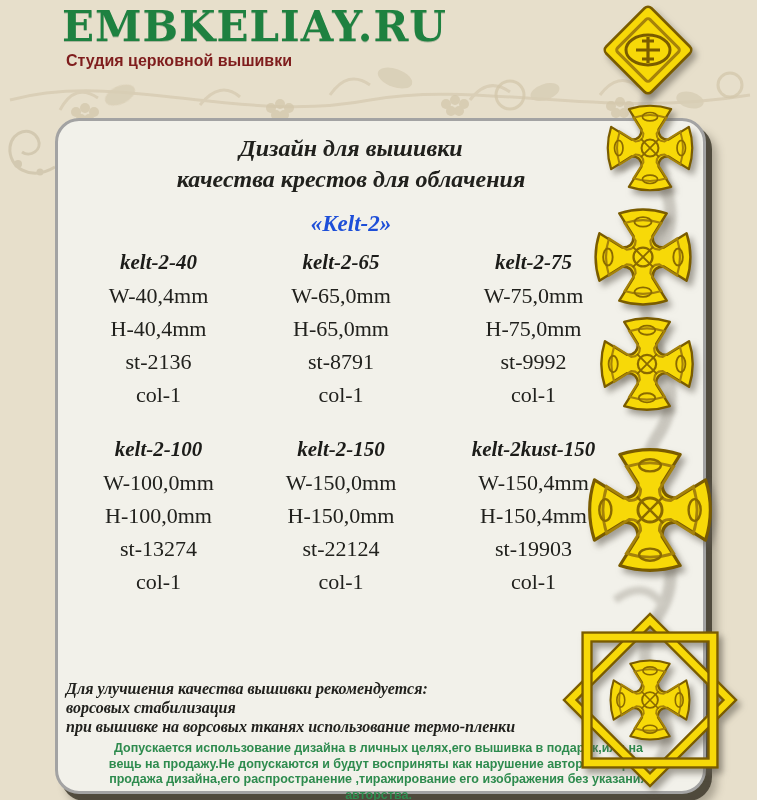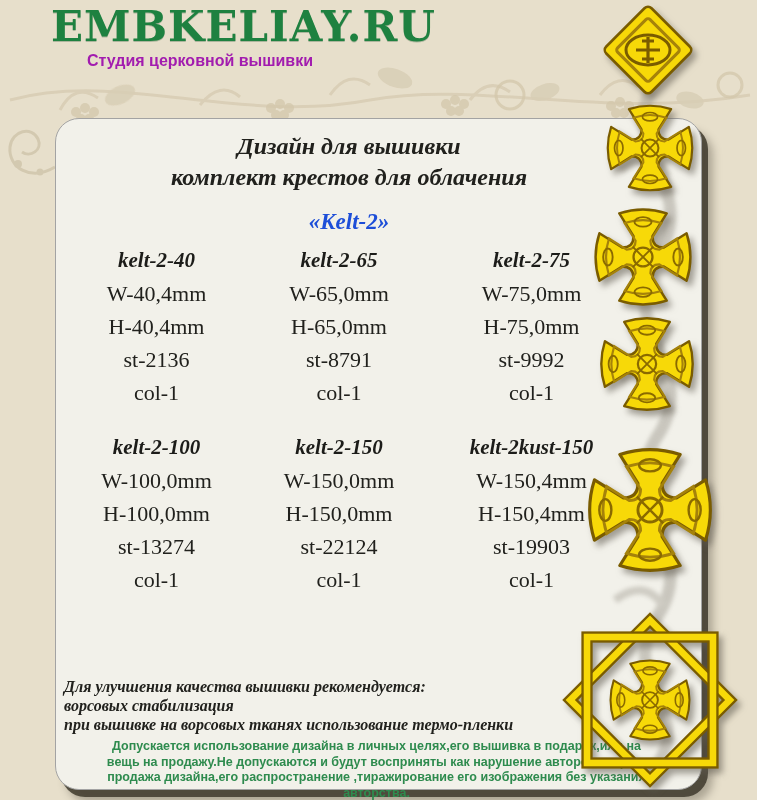--- a/index.html
+++ b/index.html
@@ -1,30 +1,30 @@
 <!DOCTYPE html>
 <html><head>
 <meta charset="utf-8">
 <style>
   html,body{margin:0;padding:0;}
   body{font-family:"Liberation Serif",serif;}
   #page{position:relative;width:757px;height:800px;background:#e7dfcb;overflow:hidden;}
 
   
   #header{position:absolute;left:0;top:0;width:757px;height:120px;z-index:1;}
-  #logo{position:absolute;left:51px;top:2px;font-family:"DejaVu Serif",serif;
+  #logo{position:absolute;left:62px;top:2px;font-family:"DejaVu Serif",serif;
         font-weight:bold;font-size:42px;letter-spacing:1px;color:#1e8140;
         text-shadow:0 1px 0 rgba(0,60,20,.25);cursor:pointer;}
   #subtitle{position:absolute;left:66px;top:52px;font-family:"Liberation Sans",sans-serif;
-        font-weight:bold;font-size:16px;color:#a21caf;margin-left:21px;}
+        font-weight:bold;font-size:16px;color:#7f1d1d;}
   .band-svg{position:absolute;left:0;top:0;width:757px;height:220px;z-index:0;}
 
   
   #panel{position:absolute;left:55px;top:118px;width:645px;height:670px;
-        background:#f2f1ea;border:1px solid #a3a3a3;border-radius:24px;
+        background:#f2f1ea;border:3px solid #a3a3a3;border-radius:24px;
         box-shadow:6px 7px 0 rgba(62,57,45,.85), 11px 13px 9px rgba(62,57,45,.35);
         z-index:2;}
   #panel-inner{position:relative;width:570px;margin-left:8px;padding-top:12px;text-align:center;height:100%;}
   .title-line{font-weight:bold;font-style:italic;font-size:24px;line-height:31px;color:#21211d;}
   #set-name{margin-top:16px;font-weight:bold;font-style:italic;font-size:23px;color:#1d4ed8;}
 
   #specs{display:grid;grid-template-columns:185px 180px 205px;row-gap:22px;margin-top:9px;}
   .spec{text-align:center;}
   .spec-name{font-weight:bold;font-style:italic;font-size:21px;line-height:33px;color:#1c1c19;}
   .spec-line{font-size:22px;line-height:33px;color:#21211d;}
@@ -140,21 +140,21 @@
   </svg>
 
   <svg id="ribbons" viewBox="0 0 190 730">
     <path d="M95,40 C55,110 145,150 95,220 C55,290 145,330 95,400 C55,470 145,510 95,580 C60,640 130,670 100,720" fill="none" stroke="#a8a49a" stroke-width="12" stroke-linecap="round"></path>
     <path d="M60,130 q30,-22 48,6 M60,340 q30,-22 48,6 M55,560 q30,-22 48,6" fill="none" stroke="#b2aea4" stroke-width="8"></path>
   </svg>
 
   <div id="panel">
     <div id="panel-inner">
       <div class="title-line">Дизайн для вышивки</div>
-      <div class="title-line">комплект крестов для облачения</div>
+      <div class="title-line">качества крестов для облачения</div>
       <div id="set-name">«Kelt-2»</div>
 
       <div id="specs">
         <div class="spec">
           <div class="spec-name">kelt-2-40</div>
           <div class="spec-line">W-40,4mm</div>
           <div class="spec-line">H-40,4mm</div>
           <div class="spec-line">st-2136</div>
           <div class="spec-line">col-1</div>
         </div>

